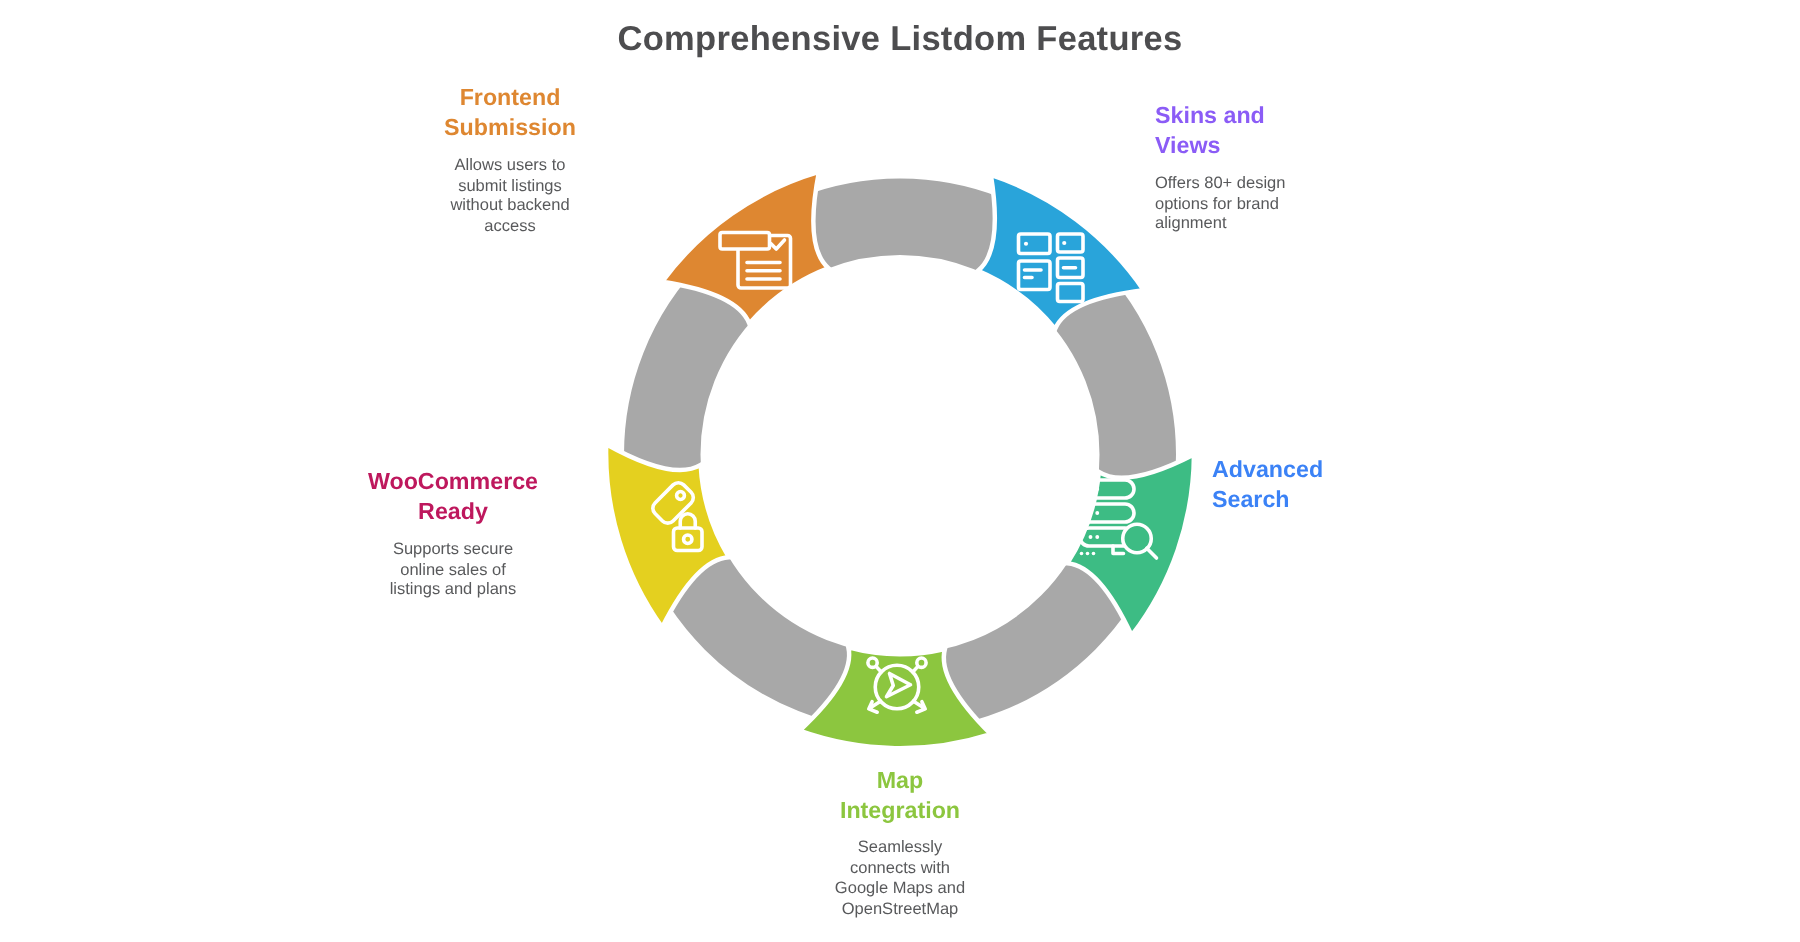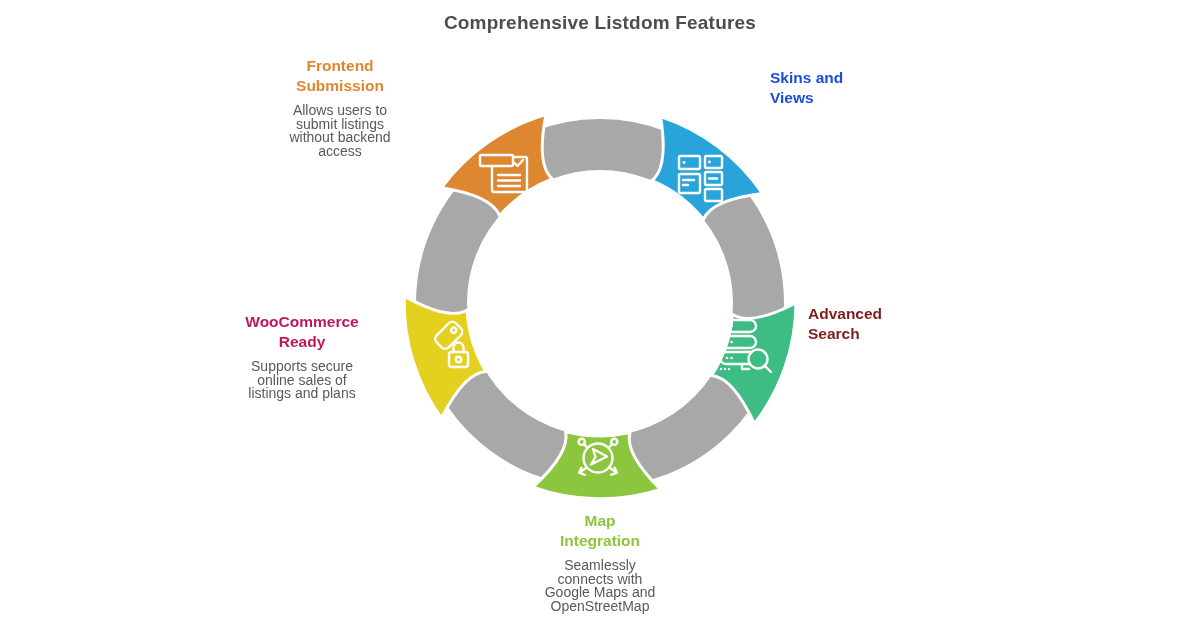--- a/index.html
+++ b/index.html
@@ -1,25 +1,25 @@
 <!DOCTYPE html>
 <html><head>
 <meta charset="utf-8">
 <style>
   html,body{margin:0;padding:0;background:#fff;}
   .stage{position:relative;width:1200px;height:628px;overflow:hidden;
          font-family:"Liberation Sans","DejaVu Sans",sans-serif;background:#fff;}
   .page-title{position:absolute;left:0;top:12px;width:1200px;margin:0;text-align:center;
-              font-size:19px;font-weight:bold;color:#4D4D4F;letter-spacing:.2px;}
+              font-size:23px;font-weight:bold;color:#4D4D4F;letter-spacing:.2px;}
   .diagram{position:absolute;left:0;top:0;width:1200px;height:628px;}
   .feat{position:absolute;}
   .f-title{font-size:15.5px;font-weight:bold;line-height:19.5px;white-space:pre-line;margin:0 0 9px 0;}
-  .f-desc{font-size:14px;line-height:13.6px;color:#58595B;white-space:pre-line;}
+  .f-desc{font-size:11px;line-height:13.6px;color:#58595B;white-space:pre-line;}
   .ta-r{text-align:center;} .ta-l{text-align:left;} .ta-c{text-align:center;}
-  .c-orange{color:#DE8731;} .c-blue{color:#1d4ed8;} .c-green{color:#7f1d1d;}
+  .c-orange{color:#DE8731;} .c-blue{color:#8b5cf6;} .c-green{color:#3b82f6;}
   .c-lime{color:#8CC63F;} .c-yellow{color:#be185d;}
   .wedge{stroke:#fff;stroke-width:3;}
   .icon{stroke:#fff;stroke-width:2.4;fill:none;stroke-linecap:round;stroke-linejoin:round;}
   .dot{fill:#fff;stroke:none;}
 </style>
 </head>
 <body>
 
 <div class="stage">
 
@@ -109,20 +109,23 @@
 Submission</div>
     <div class="f-desc">Allows users to
 submit listings
 without backend
 access</div>
   </div>
 
   <div class="feat ta-l" style="left:770px;top:68px;width:135px;">
     <div class="f-title c-blue">Skins and
 Views</div>
+    <div class="f-desc">Offers 80+ design
+options for brand
+alignment</div>
   </div>
 
   <div class="feat ta-l" style="left:808px;top:304px;width:140px;">
     <div class="f-title c-green">Advanced
 Search</div>
   </div>
 
   <div class="feat ta-c" style="left:510px;top:511px;width:180px;">
     <div class="f-title c-lime">Map
 Integration</div>

